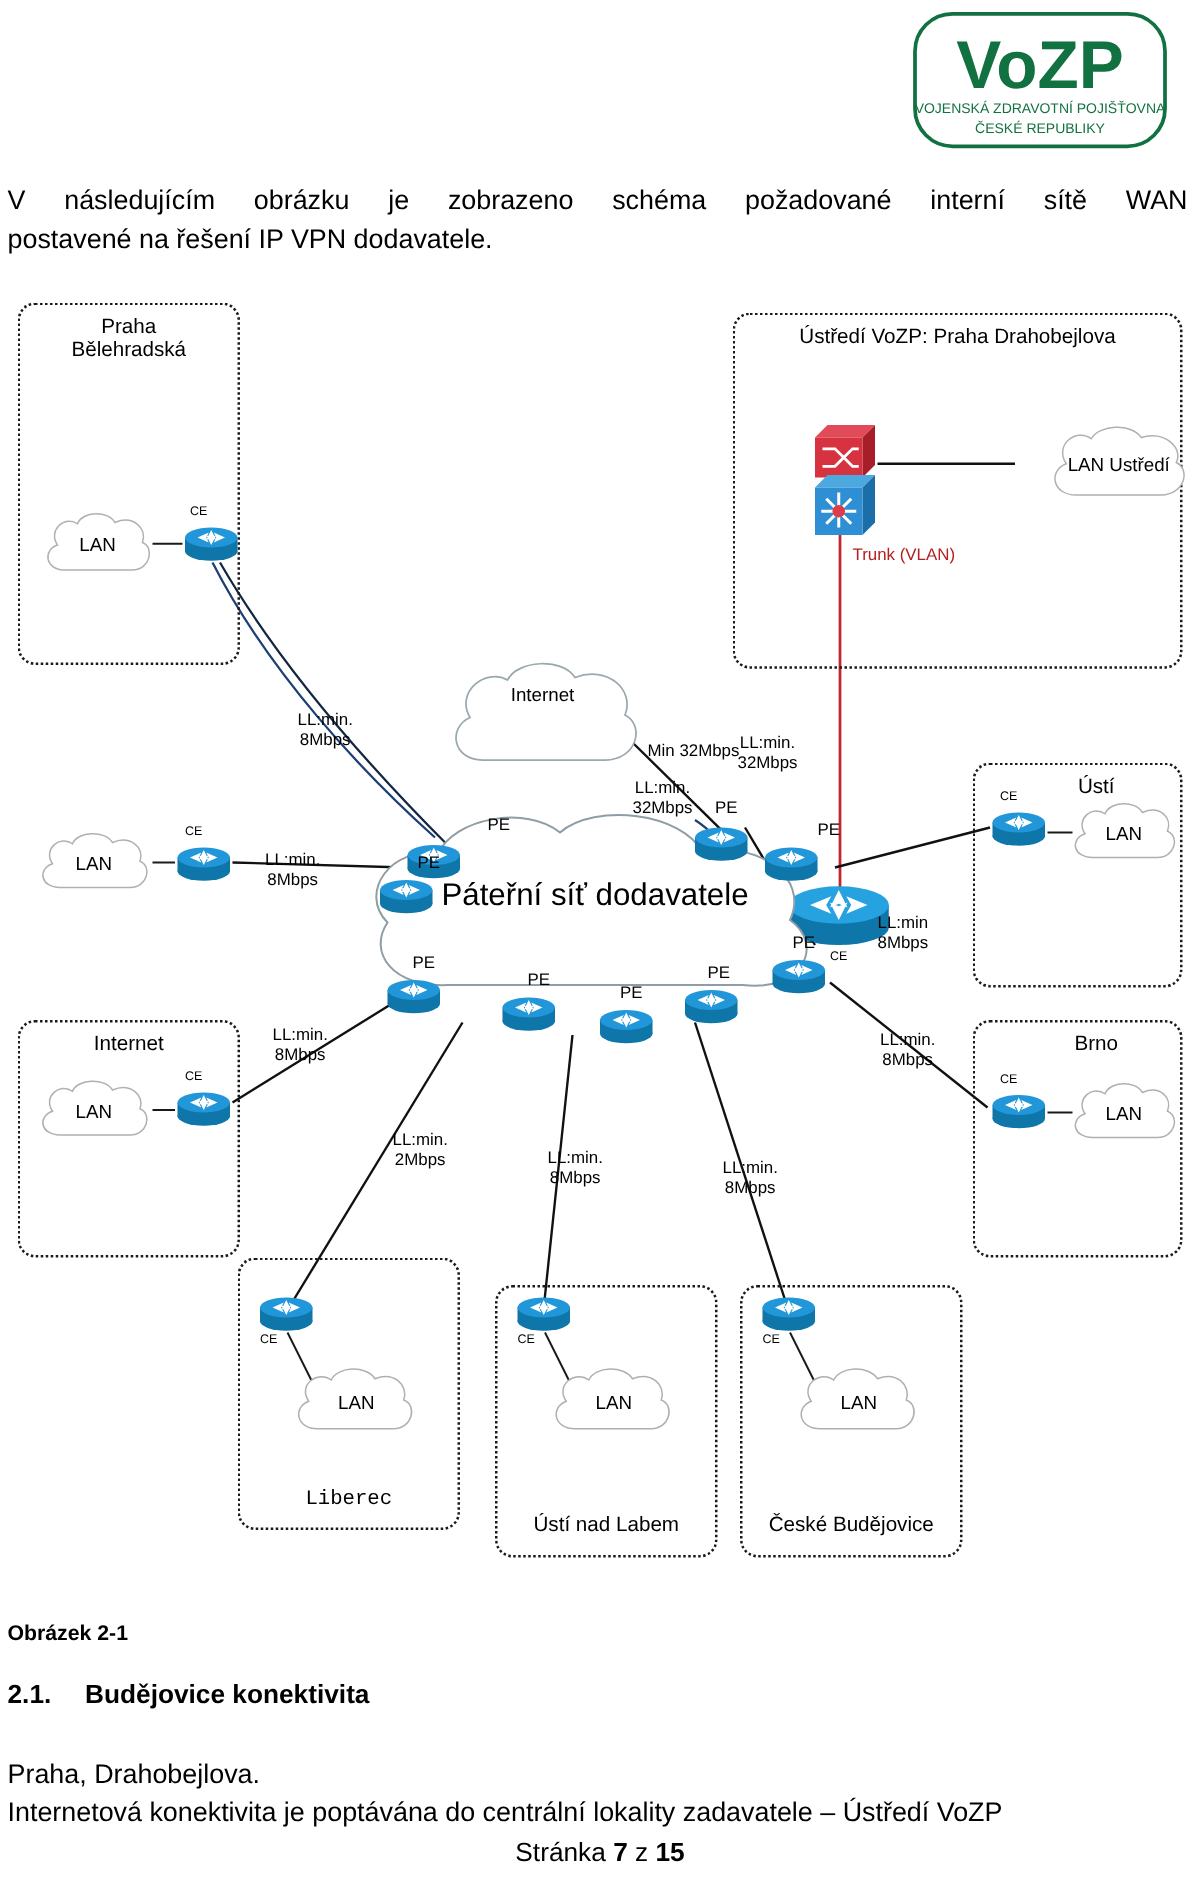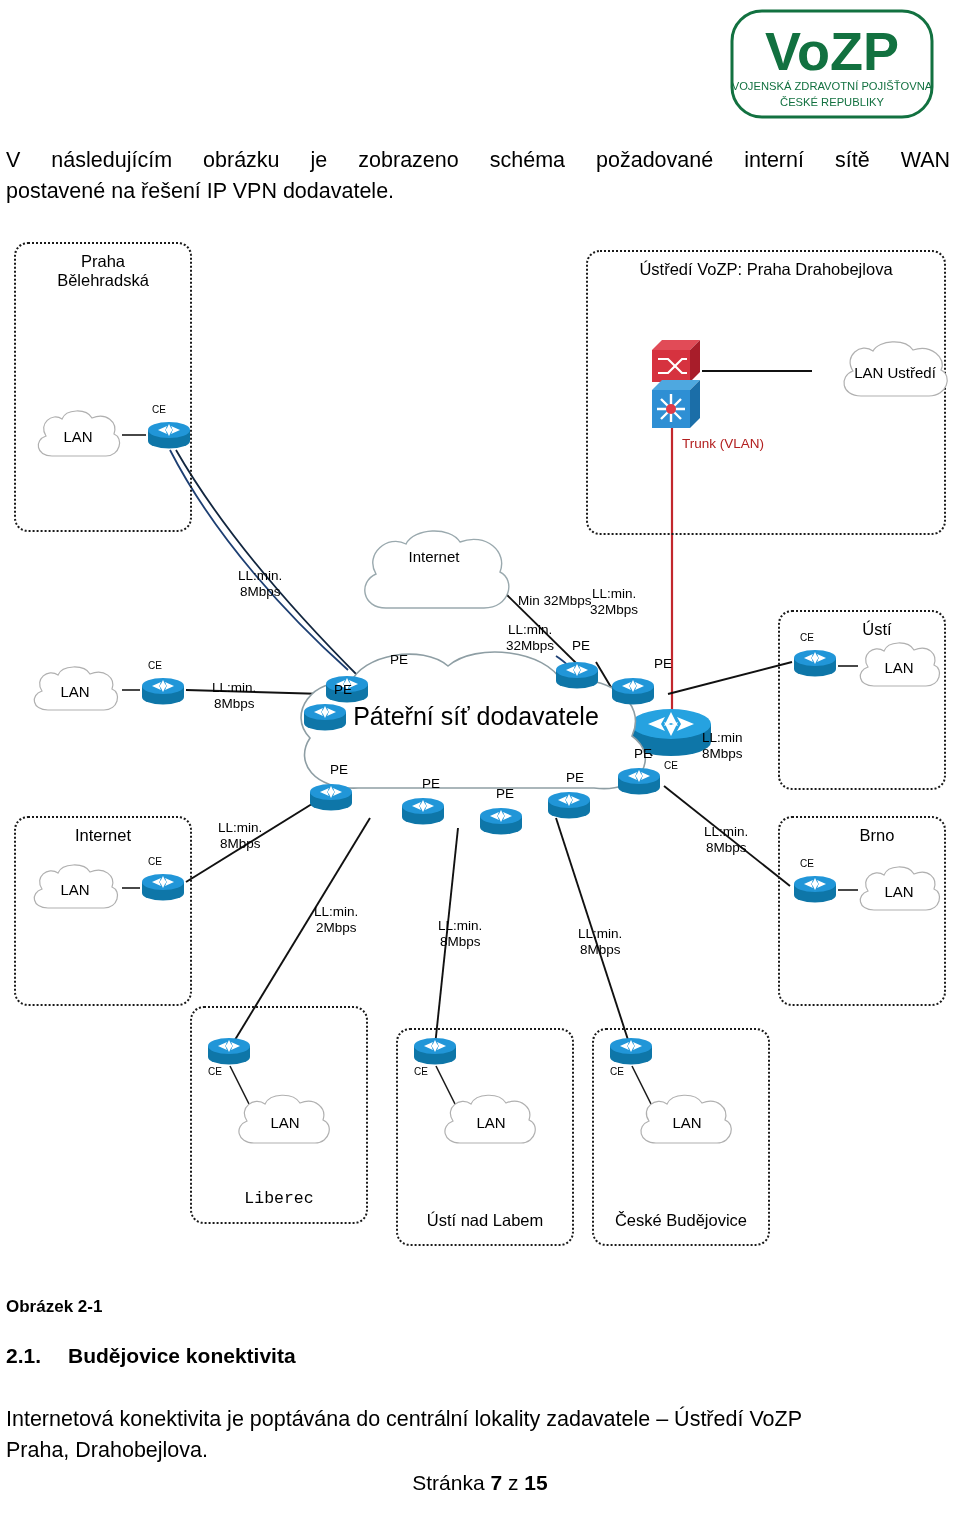--- a/index.html
+++ b/index.html
@@ -506,19 +506,19 @@
 
 </div>
 
 <div id="fig-caption">Obrázek 2-1</div>
 
 <div id="sec-heading">
   <span class="num">2.1.</span><span>Budějovice konektivita</span>
 </div>
 
 <div id="sec-body">
+  <span class="ln">Praha, Drahobejlova.</span>
   <span class="ln">Internetová konektivita je poptávána do centrální lokality zadavatele – Ústředí VoZP</span>
-  <span class="ln">Praha, Drahobejlova.</span>
 </div>
 
 <div id="footer">
   <span>Stránka </span><b>7</b><span> z </span><b>15</b>
 </div>
 
 </body></html>

